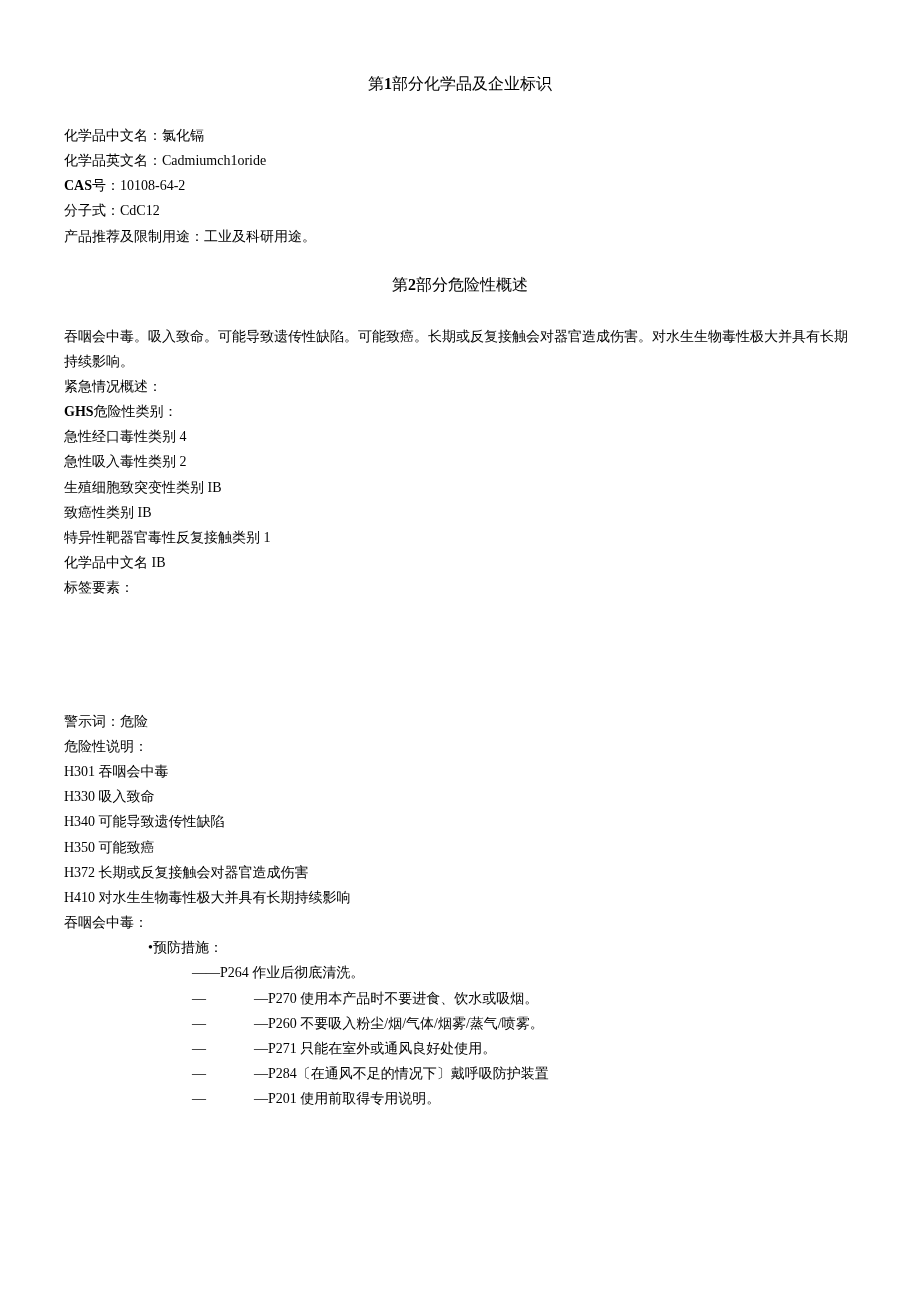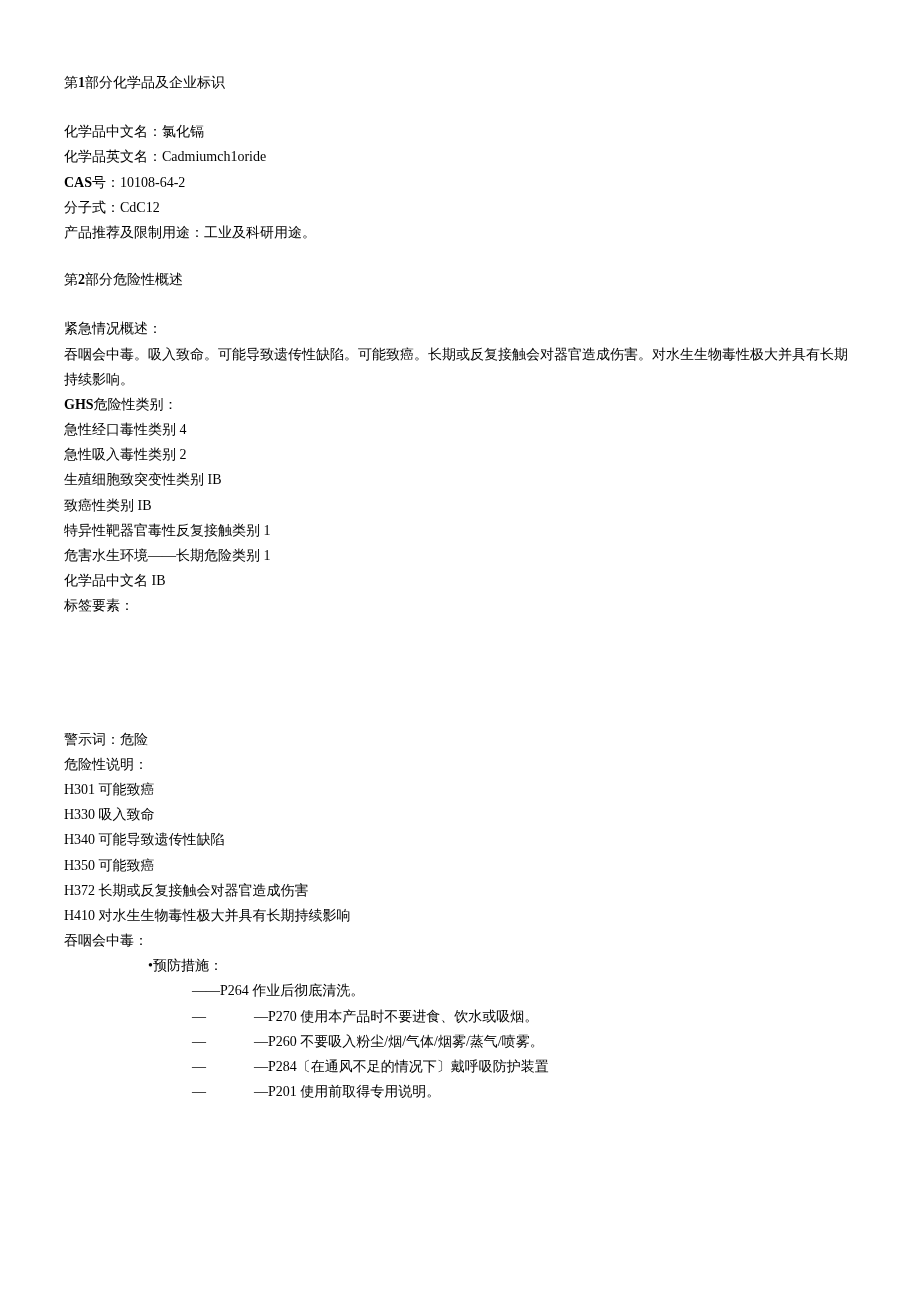--- a/index.html
+++ b/index.html
@@ -7,22 +7,23 @@
       font-size: 14px;
       line-height: 1.8;
       color: #000;
       background: #fff;
       margin: 0;
       padding: 70px 64px;
       width: 920px;
       box-sizing: border-box;
     }
     .section-title {
+      text-align: center;
       margin: 0 0 24px 0;
-      font-size: 14px;
+      font-size: 16px;
     }
     .section-title .bold {
       font-weight: bold;
     }
     .content p {
       margin: 0;
     }
     .bold-label {
       font-weight: bold;
     }
@@ -61,42 +62,42 @@
   <p><span>产品推荐及限制用途：</span><span>工业及科研用途。</span></p>
 </div>
 
 <div class="spacer"></div>
 
 <div class="section-title">
   <span>第</span><span class="bold">2</span><span>部分危险性概述</span>
 </div>
 
 <div class="content">
+  <p>吞咽会中毒。吸入致命。可能导致遗传性缺陷。可能致癌。长期或反复接触会对器官造成伤害。对水生生物毒性极大并具有长期持续影响。</p>
   <p>紧急情况概述：</p>
-  <p>吞咽会中毒。吸入致命。可能导致遗传性缺陷。可能致癌。长期或反复接触会对器官造成伤害。对水生生物毒性极大并具有长期持续影响。</p>
   <p><span class="bold-label">GHS</span><span>危险性类别：</span></p>
   <p>急性经口毒性类别 4</p>
   <p>急性吸入毒性类别 2</p>
   <p>生殖细胞致突变性类别 IB</p>
   <p>致癌性类别 IB</p>
   <p>特异性靶器官毒性反复接触类别 1</p>
-  <p>危害水生环境——长期危险类别 1</p>
   <p>化学品中文名 IB</p>
   <p>标签要素：</p>
 
   <div class="big-gap"></div>
 
   <p><span>警示词：</span><span>危险</span></p>
   <p>危险性说明：</p>
-  <p>H301 可能致癌</p>
+  <p>H301 吞咽会中毒</p>
   <p>H330 吸入致命</p>
   <p>H340 可能导致遗传性缺陷</p>
   <p>H350 可能致癌</p>
   <p>H372 长期或反复接触会对器官造成伤害</p>
   <p>H410 对水生生物毒性极大并具有长期持续影响</p>
   <p>吞咽会中毒：</p>
   <p class="bullet-line">•预防措施：</p>
   <p class="sub-line-first">——P264 作业后彻底清洗。</p>
   <p class="sub-line"><span>—</span><span class="dash-gap"></span><span>—P270 使用本产品时不要进食、饮水或吸烟。</span></p>
   <p class="sub-line"><span>—</span><span class="dash-gap"></span><span>—P260 不要吸入粉尘/烟/气体/烟雾/蒸气/喷雾。</span></p>
+  <p class="sub-line"><span>—</span><span class="dash-gap"></span><span>—P271 只能在室外或通风良好处使用。</span></p>
   <p class="sub-line"><span>—</span><span class="dash-gap"></span><span>—P284〔在通风不足的情况下〕戴呼吸防护装置</span></p>
   <p class="sub-line"><span>—</span><span class="dash-gap"></span><span>—P201 使用前取得专用说明。</span></p>
 </div>
 
 </body></html>

